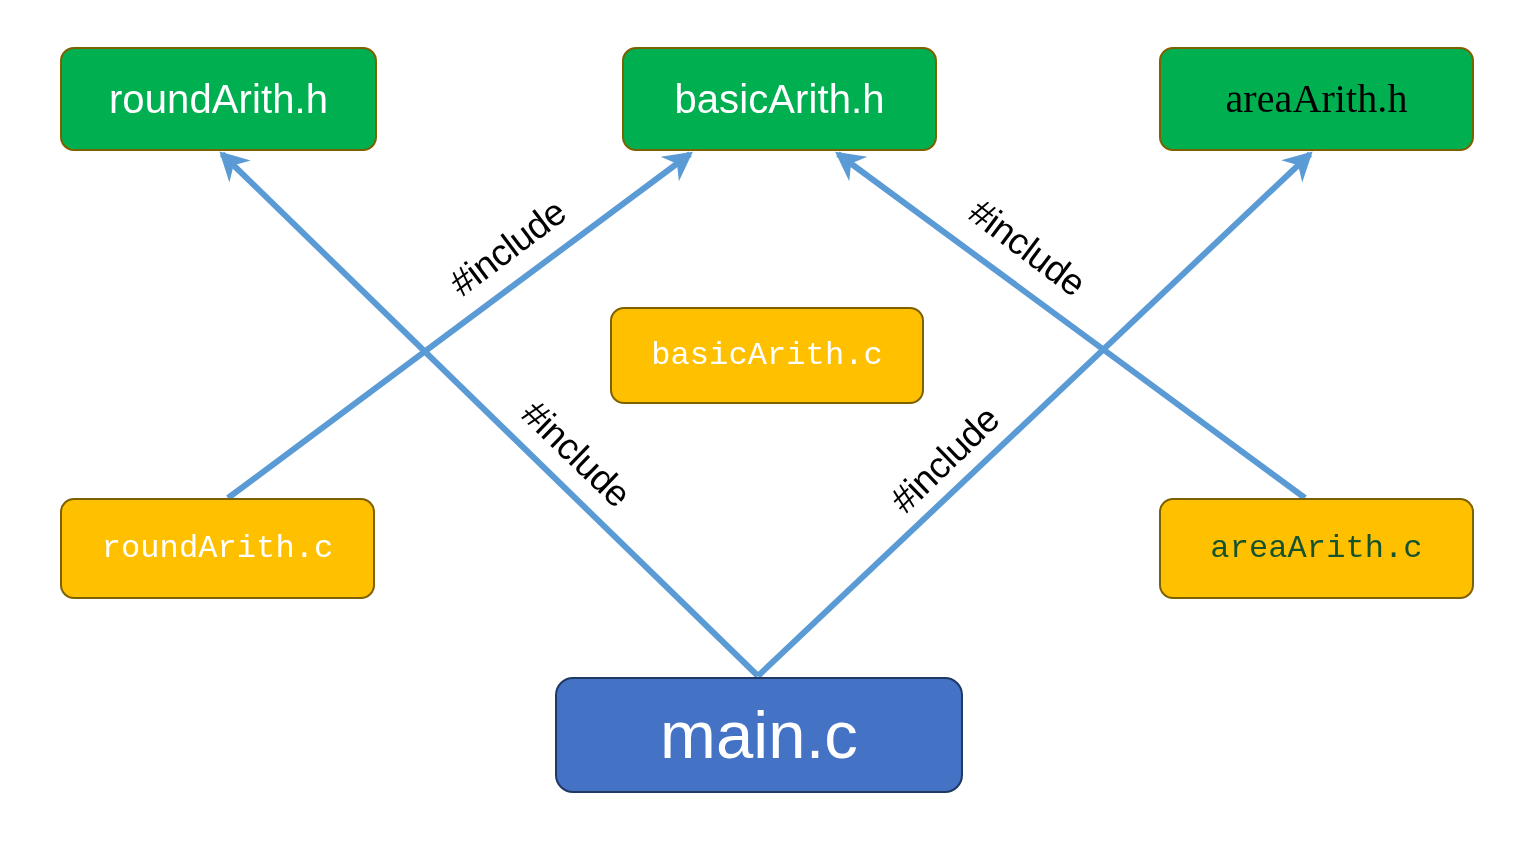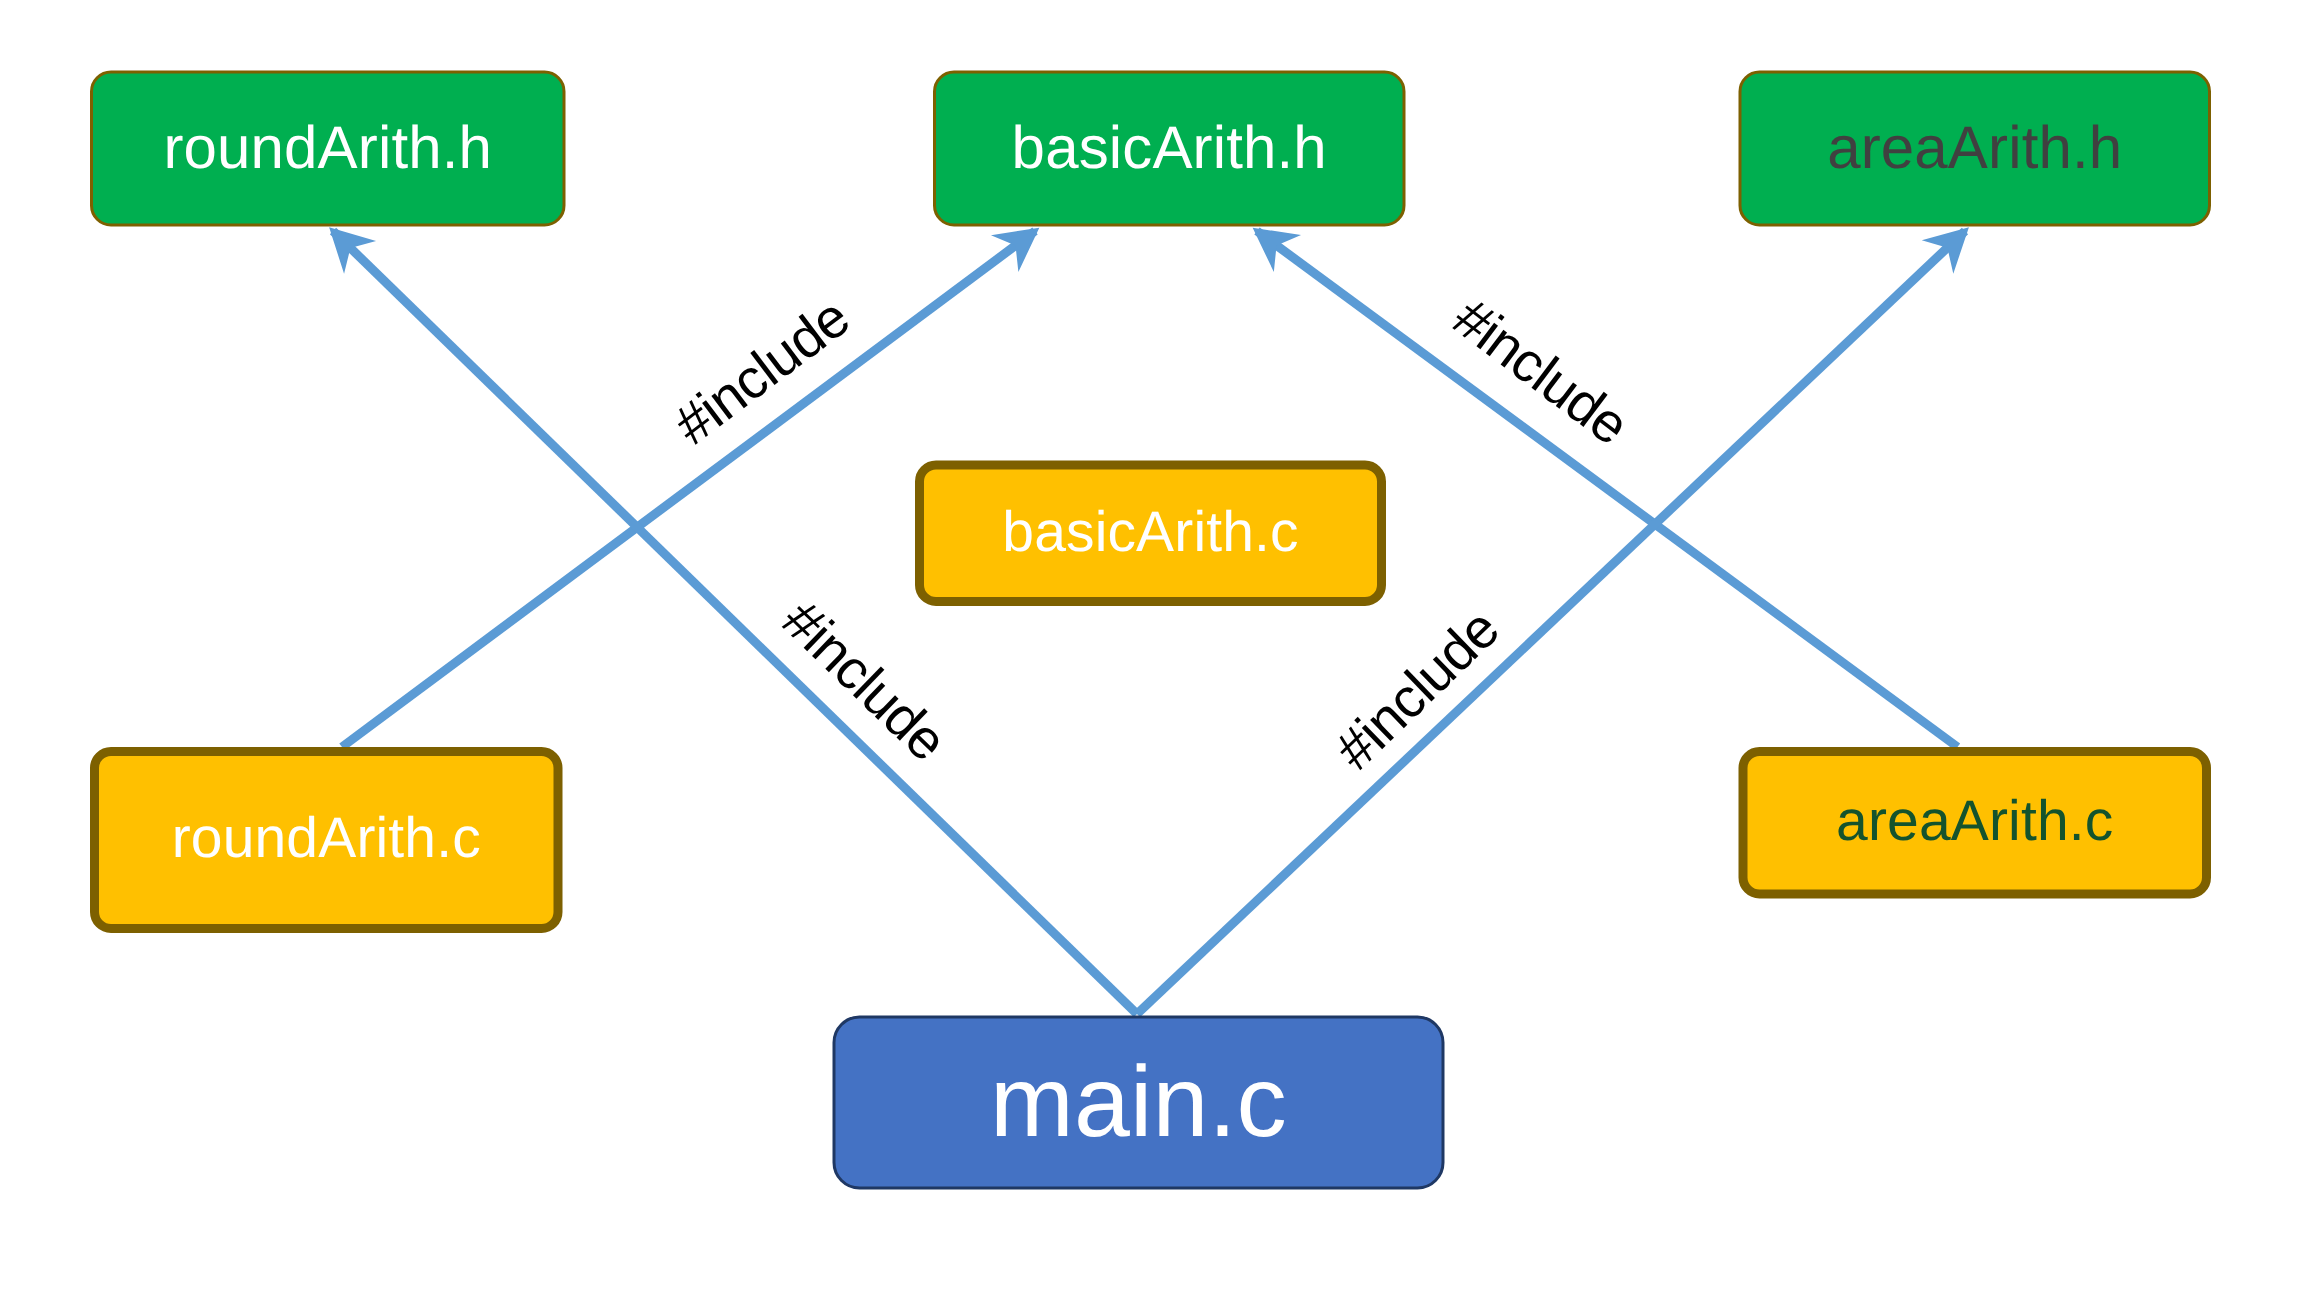--- a/index.html
+++ b/index.html
@@ -39,22 +39,23 @@
     white-space: nowrap;
     letter-spacing: 0.1px;
   }
   .node-header {
     background: #00AF50;
     border: 2px solid #7D6000;
     font-size: 40px;
   }
   .node-source {
     background: #FFC000;
-    border: 6px solid #d946ef;
-    font-size: 38px;
+    border: 2px solid #d946ef;
+    font-size: 32px;
+    font-family: Liberation Mono, monospace;
   }
   .node-main {
     background: #4472C4;
     border: 2px solid #1F3864;
     font-size: 67px;
     border-radius: 18px;
   }
   .edge-label {
     position: absolute;
     color: #000000;
@@ -84,27 +85,27 @@
       </g>
   </svg>
 
   <div id="nodes-group">
       <div class="node node-header" style="left: 60px; top: 47px; width: 317px; height: 104px; background: rgb(0, 175, 80); border-color: rgb(125, 96, 0); color: rgb(255, 255, 255);">
         <span>roundArith.h</span>
       </div>
       <div class="node node-header" style="left: 602px; top: 47px; width: 315px; height: 104px; background: rgb(0, 175, 80); border-color: rgb(125, 96, 0); color: rgb(255, 255, 255); margin-left: 20px;">
         <span>basicArith.h</span>
       </div>
-      <div class="node node-header" style="left: 1159px; top: 47px; width: 315px; height: 104px; background: rgb(0, 175, 80); border-color: rgb(125, 96, 0); color: #404040;">
+      <div class="node node-header" style="left: 1159px; top: 47px; width: 315px; height: 104px; background: rgb(0, 175, 80); border-color: rgb(125, 96, 0); color: #000000; font-family: Liberation Serif, serif;">
         <span>areaArith.h</span>
       </div>
       <div class="node node-source" style="left: 610px; top: 307px; width: 314px; height: 97px; background: rgb(255, 192, 0); border-color: rgb(125, 96, 0); color: rgb(255, 255, 255);">
         <span>basicArith.c</span>
       </div>
-      <div class="node node-source" style="left: 60px; top: 498px; width: 315px; height: 124px; background: rgb(255, 192, 0); border-color: rgb(125, 96, 0); color: rgb(255, 255, 255);">
+      <div class="node node-source" style="left: 60px; top: 498px; width: 315px; height: 101px; background: rgb(255, 192, 0); border-color: rgb(125, 96, 0); color: rgb(255, 255, 255);">
         <span>roundArith.c</span>
       </div>
       <div class="node node-source" style="left: 1159px; top: 498px; width: 315px; height: 101px; background: rgb(255, 192, 0); border-color: rgb(125, 96, 0); color: #14532d;">
         <span>areaArith.c</span>
       </div>
       <div class="node node-main" style="left: 555px; top: 677px; width: 408px; height: 116px; background: rgb(68, 114, 196); border-color: rgb(31, 56, 100); color: rgb(255, 255, 255);">
         <span>main.c</span>
       </div>
     </div>
   <div id="labels-group">

